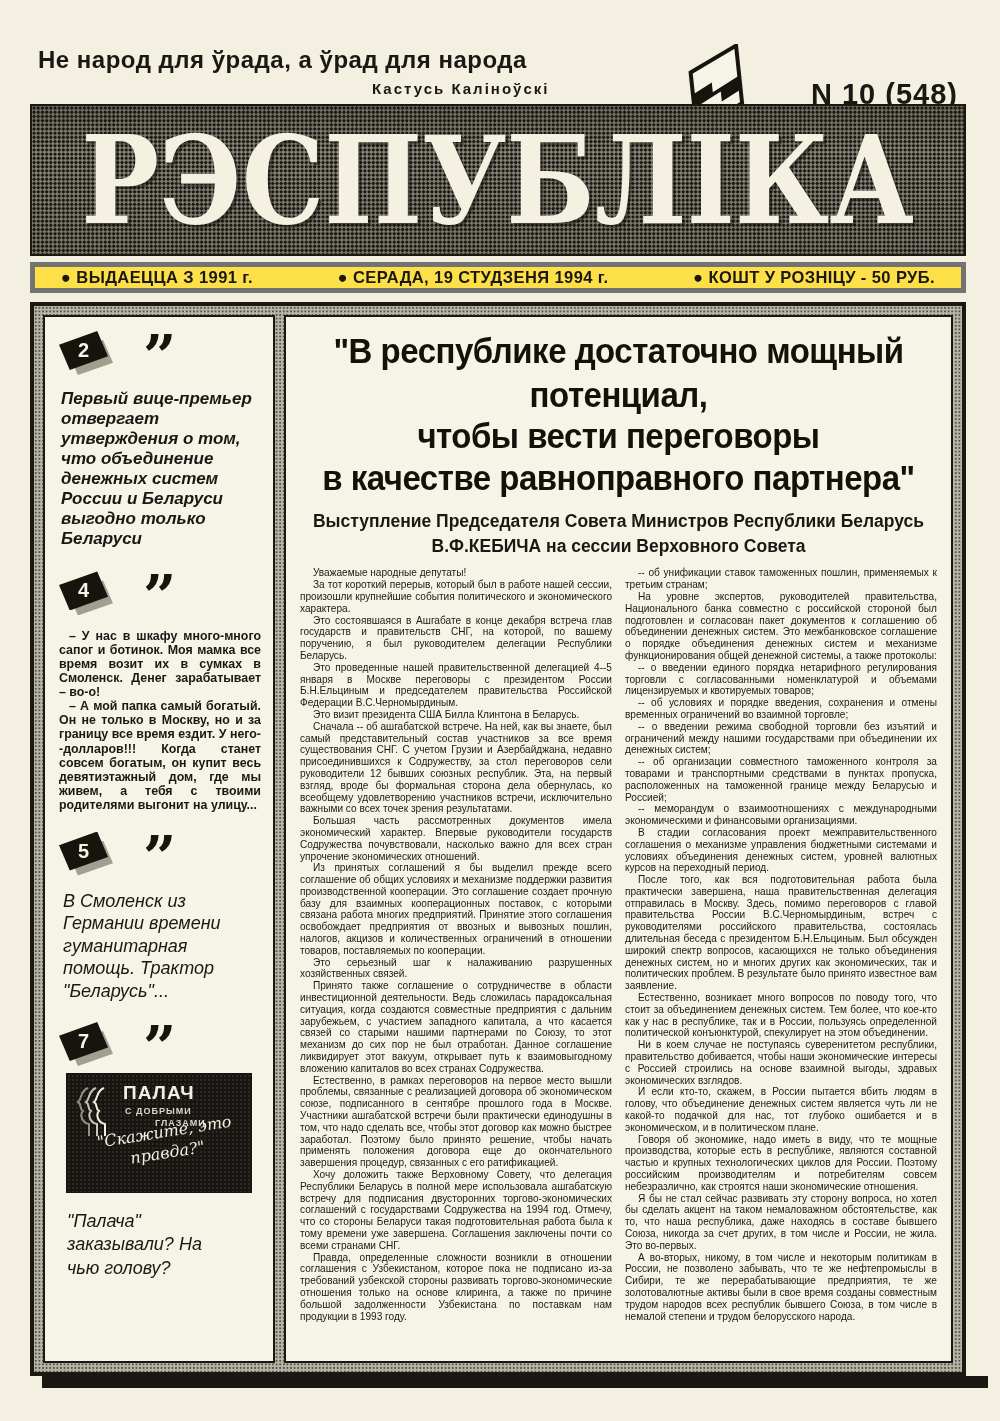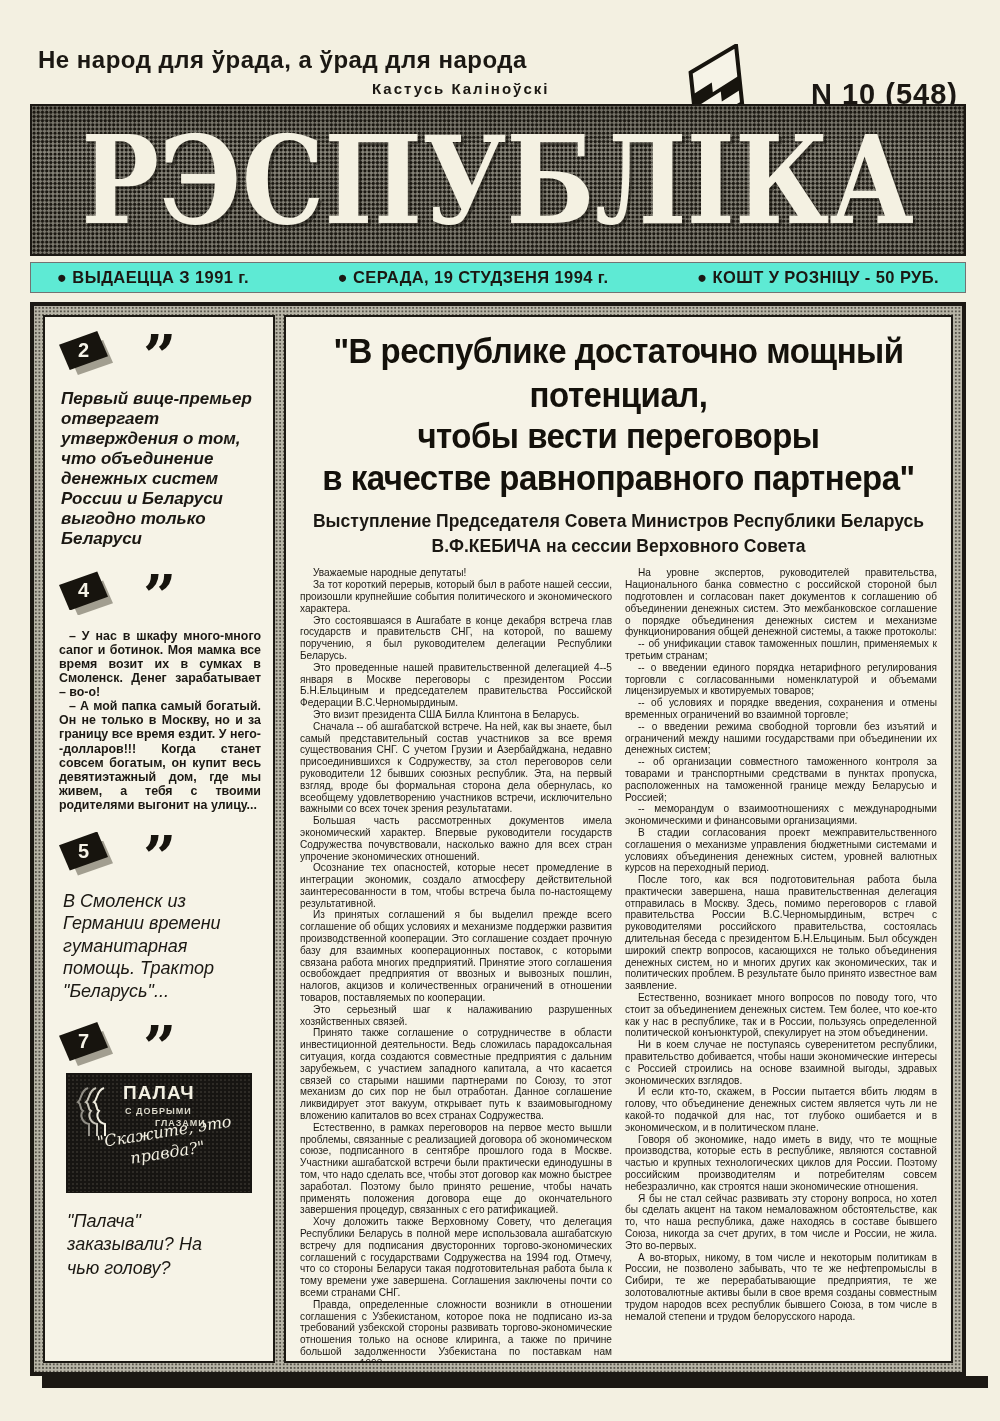--- a/index.html
+++ b/index.html
@@ -26,21 +26,21 @@
   }
   .masthead .title{
     font-family:"DejaVu Serif","Liberation Serif",serif;font-weight:bold;
     font-size:108px;line-height:1;color:#f4f1e2;letter-spacing:0px;
     transform:scaleY(1.12) scaleX(.96);white-space:nowrap;
     text-shadow:3px 3px 0 rgba(20,17,10,.45);
   }
   
   .dateline{
     position:absolute;left:30px;top:262px;width:936px;height:31px;box-sizing:border-box;
-    background:#5eead4;border:1px solid #737373;
+    background:#fde047;border:5px solid #737373;
     display:flex;align-items:center;justify-content:space-between;
     padding:0 26px;font-size:16.5px;font-weight:bold;letter-spacing:.4px;white-space:nowrap;
   }
   
   .content{
     position:absolute;left:30px;top:302px;width:936px;height:1074px;box-sizing:border-box;
     border:4px solid #1b1813;
     background-color:#b8b5a7;
     background-image:radial-gradient(circle,#56534a 1px,transparent 1.25px);
     background-size:3.6px 3.6px;
@@ -198,32 +198,31 @@
       </div>
     <div class="body-cols">
       <div class="col">
           <p>Уважаемые народные депутаты!</p>
           <p>За тот короткий перерыв, который был в работе нашей сессии, произошли крупнейшие события политического и экономического характера.</p>
           <p>Это состоявшаяся в Ашгабате в конце декабря встреча глав государств и правительств СНГ, на которой, по вашему поручению, я был руководителем делегации Республики Беларусь.</p>
           <p>Это проведенные нашей правительственной делегацией 4--5 января в Москве переговоры с президентом России Б.Н.Ельциным и председателем правительства Российской Федерации В.С.Черномырдиным.</p>
           <p>Это визит президента США Билла Клинтона в Беларусь.</p>
           <p>Сначала -- об ашгабатской встрече. На ней, как вы знаете, был самый представительный состав участников за все время существования СНГ. С учетом Грузии и Азербайджана, недавно присоединившихся к Содружеству, за стол переговоров сели руководители 12 бывших союзных республик. Эта, на первый взгляд, вроде бы формальная сторона дела обернулась, ко всеобщему удовлетворению участников встречи, исключительно важными со всех точек зрения результатами.</p>
           <p>Большая часть рассмотренных документов имела экономический характер. Впервые руководители государств Содружества почувствовали, насколько важно для всех стран упрочение экономических отношений.</p>
-          <p>Осознание тех опасностей, которые несет промедление в интеграции экономик, создало атмосферу действительной заинтересованности в том, чтобы встреча была по-настоящему результативной.</p>
           <p>Из принятых соглашений я бы выделил прежде всего соглашение об общих условиях и механизме поддержки развития производственной кооперации. Это соглашение создает прочную базу для взаимных кооперационных поставок, с которыми связана работа многих предприятий. Принятие этого соглашения освобождает предприятия от ввозных и вывозных пошлин, налогов, акцизов и количественных ограничений в отношении товаров, поставляемых по кооперации.</p>
           <p>Это серьезный шаг к налаживанию разрушенных хозяйственных связей.</p>
           <p>Принято также соглашение о сотрудничестве в области инвестиционной деятельности. Ведь сложилась парадоксальная ситуация, когда создаются совместные предприятия с дальним зарубежьем, с участием западного капитала, а что касается связей со старыми нашими партнерами по Союзу, то этот механизм до сих пор не был отработан. Данное соглашение ликвидирует этот вакуум, открывает путь к взаимовыгодному вложению капиталов во всех странах Содружества.</p>
           <p>Естественно, в рамках переговоров на первое место вышли проблемы, связанные с реализацией договора об экономическом союзе, подписанного в сентябре прошлого года в Москве. Участники ашгабатской встречи были практически единодушны в том, что надо сделать все, чтобы этот договор как можно быстрее заработал. Поэтому было принято решение, чтобы начать применять положения договора еще до окончательного завершения процедур, связанных с его ратификацией.</p>
           <p>Хочу доложить также Верховному Совету, что делегация Республики Беларусь в полной мере использовала ашгабатскую встречу для подписания двусторонних торгово-экономических соглашений с государствами Содружества на 1994 год. Отмечу, что со стороны Беларуси такая подготовительная работа была к тому времени уже завершена. Соглашения заключены почти со всеми странами СНГ.</p>
           <p>Правда, определенные сложности возникли в отношении соглашения с Узбекистаном, которое пока не подписано из-за требований узбекской стороны развивать торгово-экономические отношения только на основе клиринга, а также по причине большой задолженности Узбекистана по поставкам нам продукции в 1993 году.</p>
         </div>
       <div class="col">
         <div>
+            <p>-- об унификации ставок таможенных пошлин, применяемых к третьим странам;</p>
             <p>На уровне экспертов, руководителей правительства, Национального банка совместно с российской стороной был подготовлен и согласован пакет документов к соглашению об объединении денежных систем. Это межбанковское соглашение о порядке объединения денежных систем и механизме функционирования общей денежной системы, а также протоколы:</p>
-            <p>-- об унификации ставок таможенных пошлин, применяемых к третьим странам;</p>
             <p>-- о введении единого порядка нетарифного регулирования торговли с согласованными номенклатурой и объемами лицензируемых и квотируемых товаров;</p>
             <p>-- об условиях и порядке введения, сохранения и отмены временных ограничений во взаимной торговле;</p>
             <p>-- о введении режима свободной торговли без изъятий и ограничений между нашими государствами при объединении их денежных систем;</p>
             <p>-- об организации совместного таможенного контроля за товарами и транспортными средствами в пунктах пропуска, расположенных на таможенной границе между Беларусью и Россией;</p>
             <p>-- меморандум о взаимоотношениях с международными экономическими и финансовыми организациями.</p>
             <p>В стадии согласования проект межправительственного соглашения о механизме управления бюджетными системами и условиях объединения денежных систем, уровней валютных курсов на переходный период.</p>
             <p>После того, как вся подготовительная работа была практически завершена, наша правительственная делегация отправилась в Москву. Здесь, помимо переговоров с главой правительства России В.С.Черномырдиным, встреч с руководителями российского правительства, состоялась длительная беседа с президентом Б.Н.Ельциным. Был обсужден широкий спектр вопросов, касающихся не только объединения денежных систем, но и многих других как экономических, так и политических проблем. В результате было принято известное вам заявление.</p>
             <p>Естественно, возникает много вопросов по поводу того, что стоит за объединением денежных систем. Тем более, что кое-кто как у нас в республике, так и в России, пользуясь определенной политической конъюнктурой, спекулирует на этом объединении.</p>
             <p>Ни в коем случае не поступаясь суверенитетом республики, правительство добивается, чтобы наши экономические интересы с Россией строились на основе взаимной выгоды, здравых экономических взглядов.</p>
             <p>И если кто-то, скажем, в России пытается вбить людям в голову, что объединение денежных систем является чуть ли не какой-то подачкой для нас, тот глубоко ошибается и в экономическом, и в политическом плане.</p>

